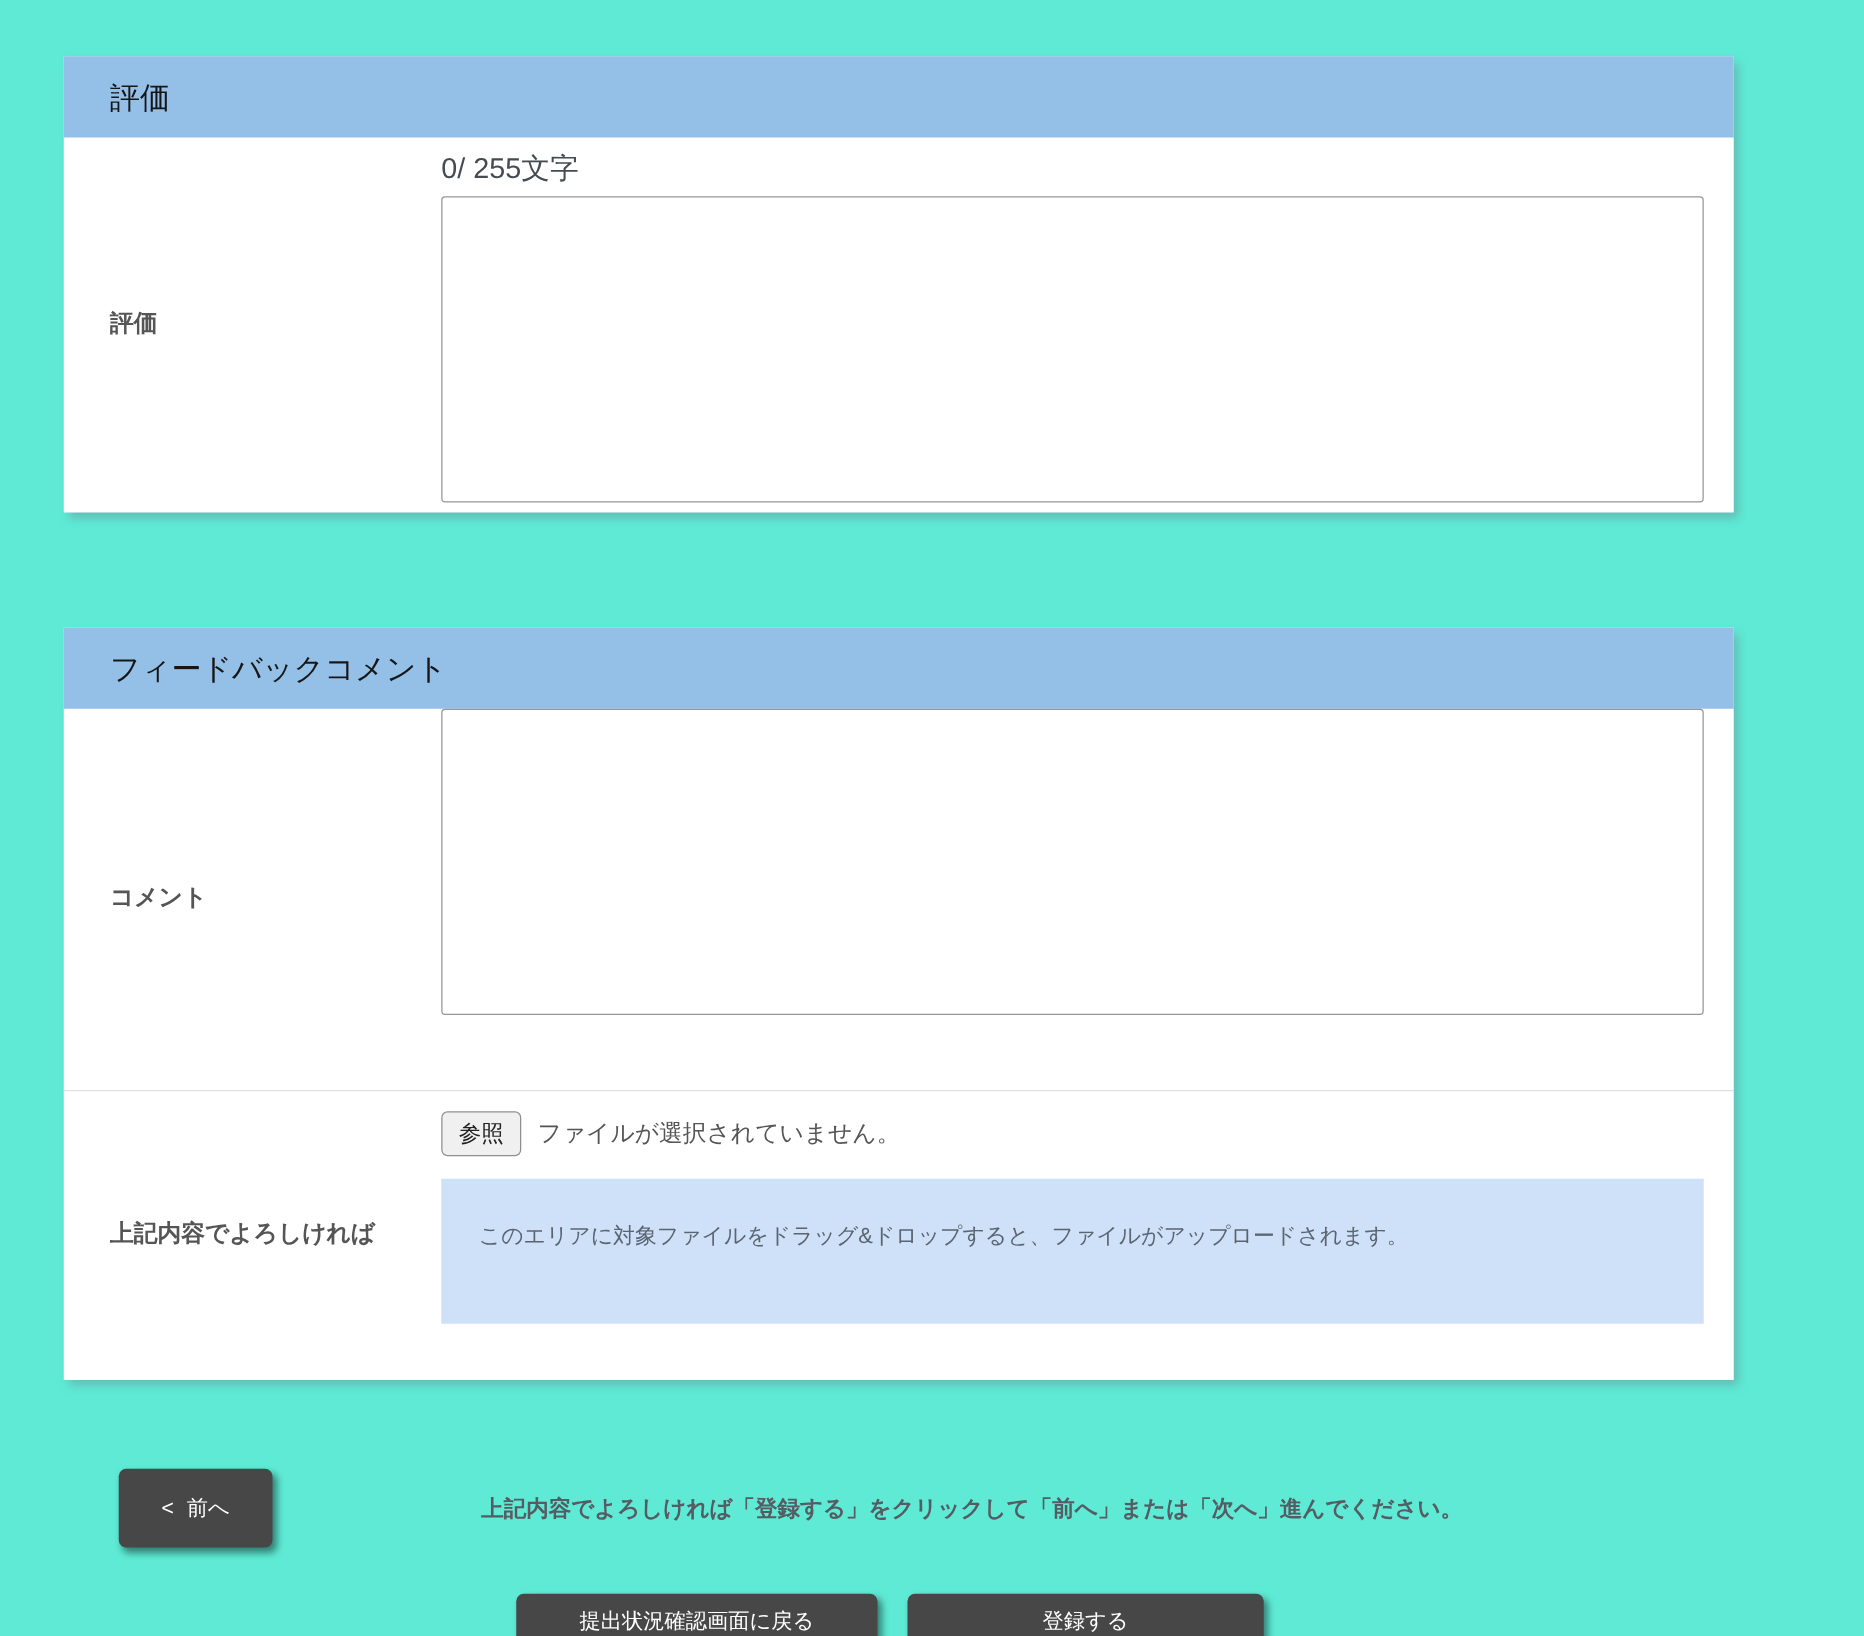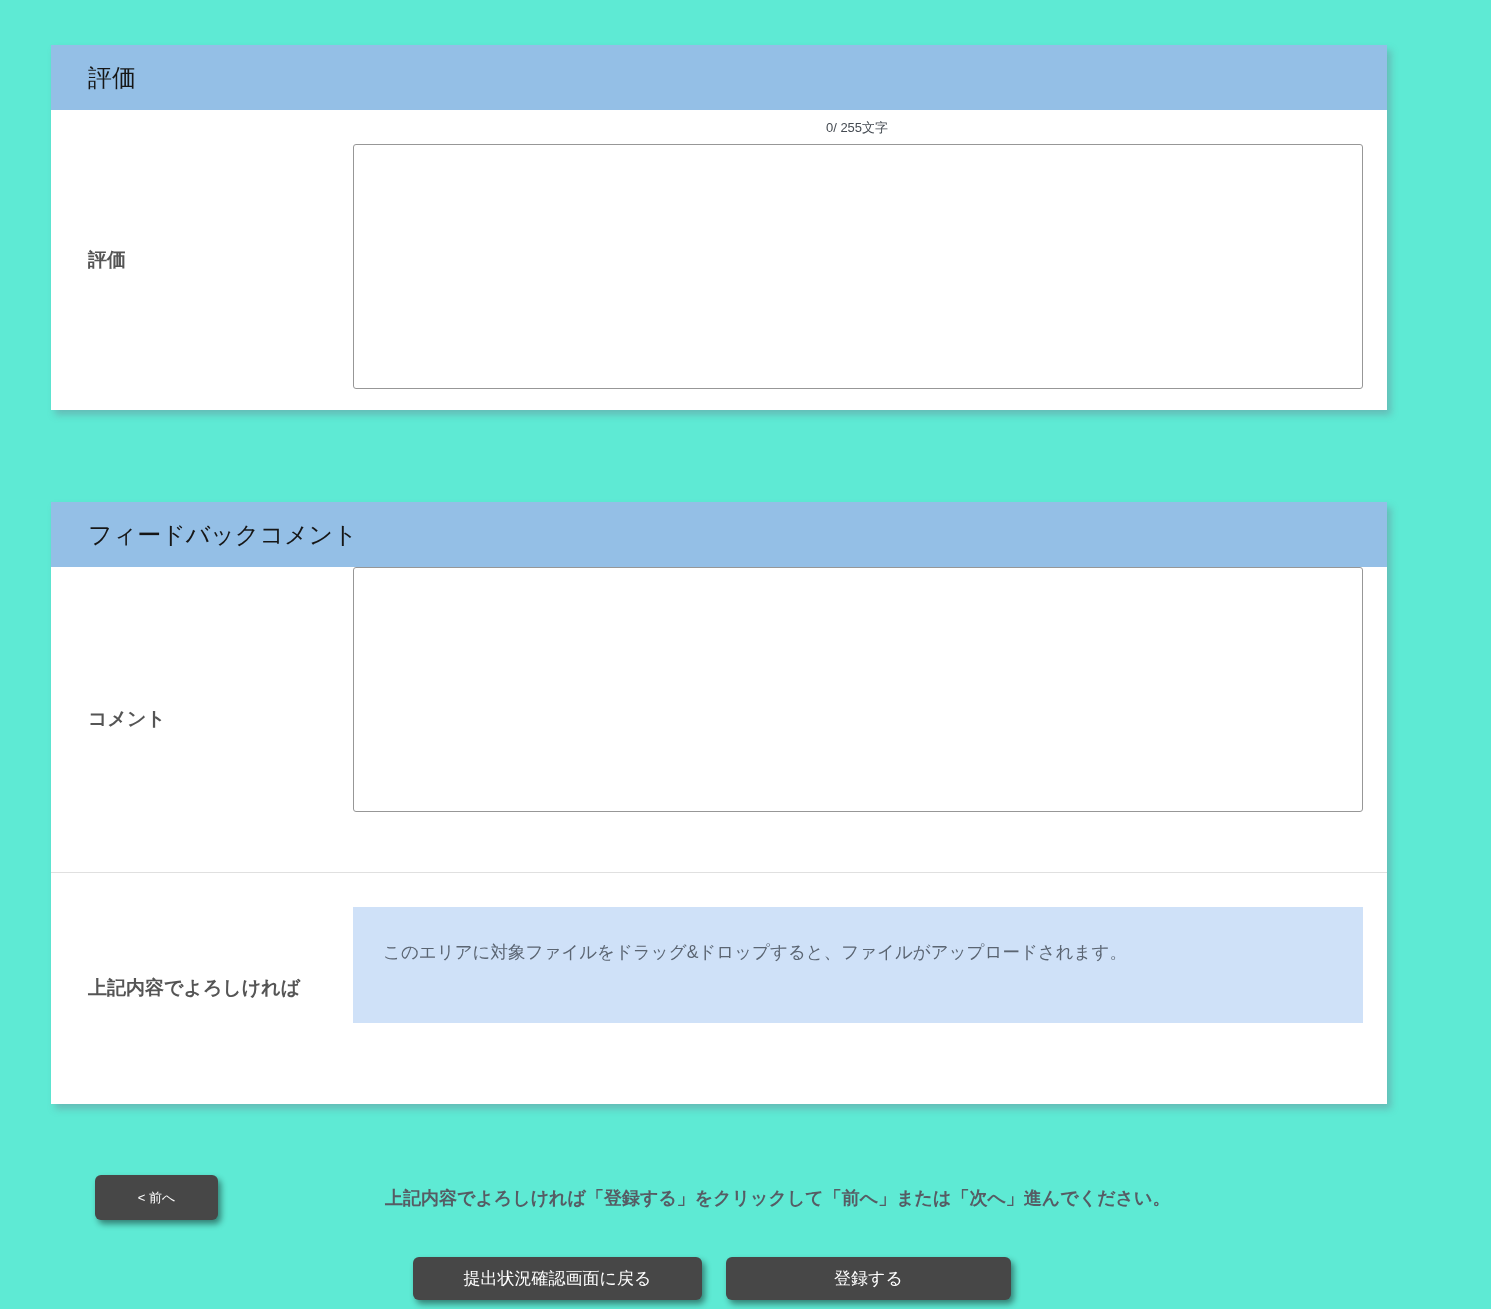--- a/index.html
+++ b/index.html
@@ -43,23 +43,23 @@
   .field-label {
     font-weight: bold;
     color: #555555;
     font-size: 19px;
     line-height: 1.4;
   }
 
   .content-col { flex: 1; padding-right: 24px; }
 
   .counter {
-    text-align: center;
+    text-align: left;
     color: #454b52;
-    font-size: 13px;
+    font-size: 23px;
     padding: 9px 2px 7px 0;
   }
 
   .big-textarea {
     display: block;
     width: 100%;
     height: 245px;
     border: 1px solid #979797;
     border-radius: 3px;
     resize: none;
@@ -119,21 +119,21 @@
     background: #474747;
     color: #ffffff;
     border: none;
     border-radius: 6px;
     box-shadow: 3px 4px 6px rgba(0,0,0,0.45);
     cursor: pointer;
     display: inline-flex;
     align-items: center;
     justify-content: center;
   }
-  .btn-prev { width: 123px; height: 45px; font-size: 13px; }
+  .btn-prev { width: 123px; height: 63px; font-size: 17px; font-family: Liberation Mono, monospace; }
   .btn-back { width: 289px; height: 43px; font-size: 17px; }
   .btn-register { width: 285px; height: 43px; font-size: 17px; }
 </style>
 </head>
 <body>
 
 <div class="page">
 
   <section class="card card-1">
     <div class="card-header">
@@ -162,20 +162,24 @@
       <div class="content-col">
         <textarea class="big-textarea" style=""></textarea>
       </div>
     </div>
 
     <div class="form-row row-file row-divider">
       <div class="label-col">
         <span class="field-label">上記内容でよろしければ</span>
       </div>
       <div class="content-col file-content">
+        <div class="file-picker">
+          <button class="browse-button">参照</button>
+          <span class="no-file-text">ファイルが選択されていません。</span>
+        </div>
         <div class="dropzone">
           <span>このエリアに対象ファイルをドラッグ&amp;ドロップすると、ファイルがアップロードされます。</span>
         </div>
       </div>
     </div>
   </section>
 
   <div class="footer-row-1">
     <button class="btn-dark btn-prev">&lt; 前へ</button>
     <span class="instruction">上記内容でよろしければ「登録する」をクリックして「前へ」または「次へ」進んでください。</span>

